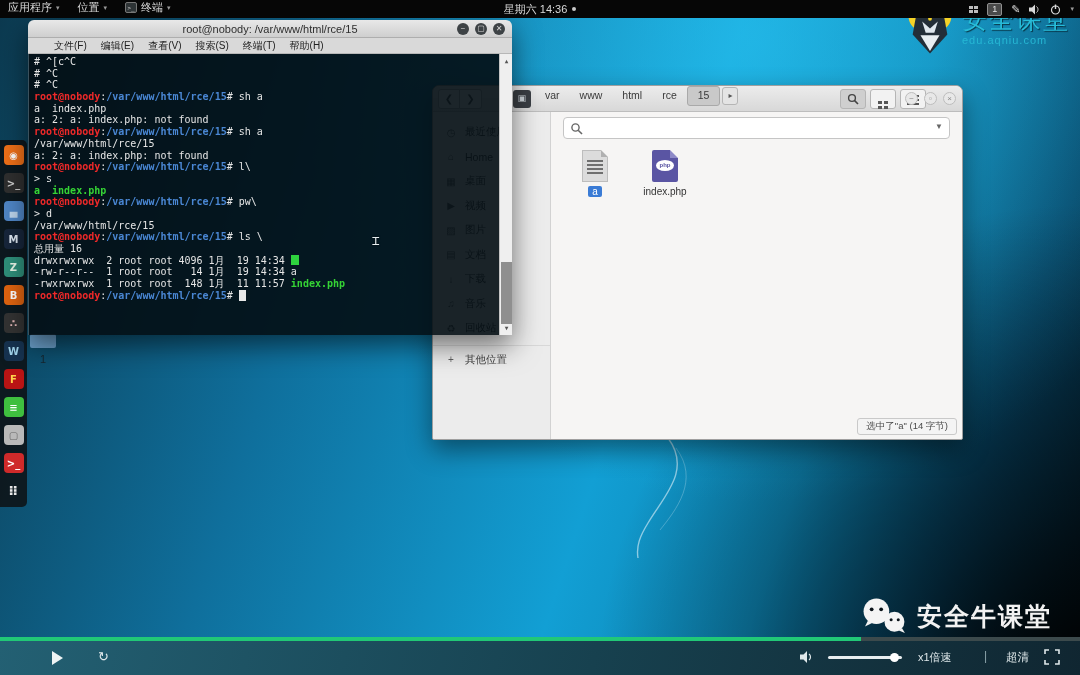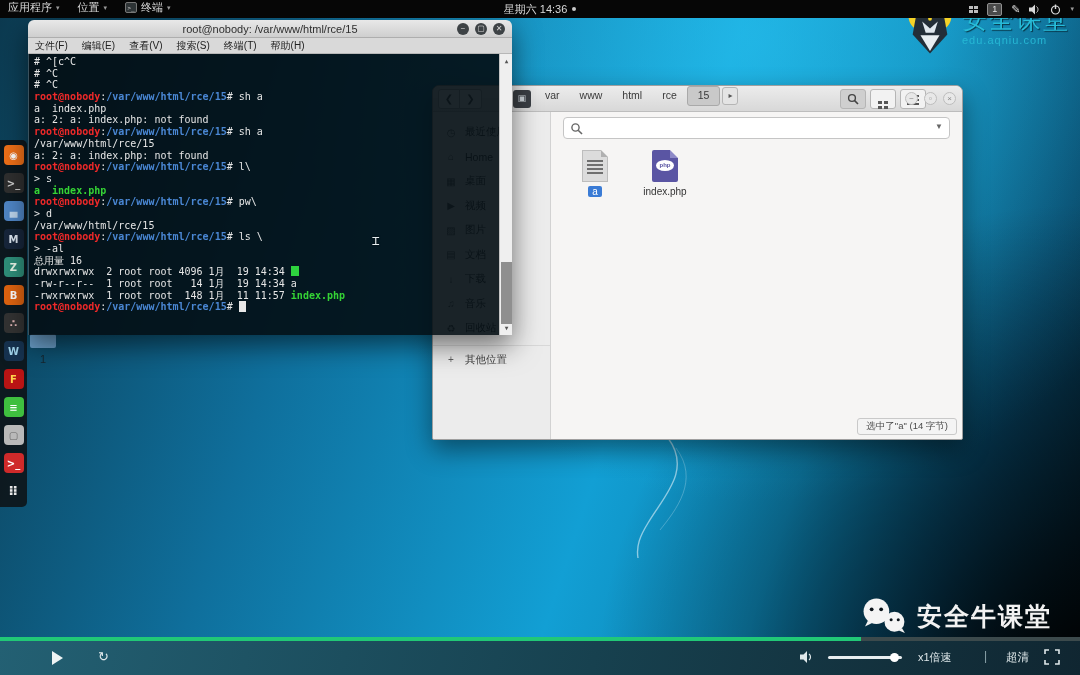--- a/index.html
+++ b/index.html
@@ -52,21 +52,21 @@
   
   #terminal { position:absolute; left:28px; top:20px; width:484px; height:315px; z-index:20;
               box-shadow:0 10px 28px rgba(0,0,0,0.55); border-radius:6px 6px 0 0; }
   .t-titlebar { height:18px; background:linear-gradient(#e8e8e8,#cfcfcf); border-radius:6px 6px 0 0;
                 border-bottom:1px solid #aeaeae; position:relative; display:flex; align-items:center;
                 justify-content:center; font-size:11px; color:#2e2e2e; }
   .t-buttons { position:absolute; right:7px; top:3px; display:flex; gap:6px; }
   .t-btn { width:12px; height:12px; border-radius:50%; background:#3d4245; color:#d8d8d8; font-size:8px;
            line-height:11px; text-align:center; }
   .t-menubar { height:16px; background:#d9d9d9; border-bottom:1px solid #b7b7b7; display:flex;
-               align-items:center; gap:14px; padding-left:7px; font-size:10px; color:#222; }
+               align-items:center; gap:14px; padding-left:26px; font-size:10px; color:#222; }
   .t-body { position:relative; height:281px; background:rgba(3,13,19,0.90);
             border-left:1px solid rgba(160,200,220,0.35);
             font-family:"DejaVu Sans Mono", monospace; font-size:10px; line-height:11.7px;
             color:#e6e6e6; padding:2px 18px 0 5px; overflow:hidden; }
   .term-line { white-space:pre; height:11.7px; }
   .term-line .u { color:#ef2929; font-weight:bold; }
   .term-line .p { color:#4a87d4; font-weight:bold; }
   .term-line .g { color:#35d435; font-weight:bold; }
   .blk  { display:inline-block; width:8px;  height:10px; background:#2ed33e; vertical-align:-1px; }
   .blk2 { display:inline-block; width:9px;  height:13px; background:#2ed33e; vertical-align:-3px; }
@@ -387,21 +387,20 @@
           <div class="term-line"><span class="u">root@nobody</span><span>:</span><span class="p">/var/www/html/rce/15</span><span># sh a</span></div>
           <div class="term-line"><span>/var/www/html/rce/15</span></div>
           <div class="term-line"><span>a: 2: a: index.php: not found</span></div>
           <div class="term-line"><span class="u">root@nobody</span><span>:</span><span class="p">/var/www/html/rce/15</span><span># l\</span></div>
           <div class="term-line"><span>&gt; s</span></div>
           <div class="term-line"><span class="g">a  index.php</span></div>
           <div class="term-line"><span class="u">root@nobody</span><span>:</span><span class="p">/var/www/html/rce/15</span><span># pw\</span></div>
           <div class="term-line"><span>&gt; d</span></div>
           <div class="term-line"><span>/var/www/html/rce/15</span></div>
           <div class="term-line"><span class="u">root@nobody</span><span>:</span><span class="p">/var/www/html/rce/15</span><span># ls \</span></div>
-          <div class="term-line"><span>&gt; -al</span></div>
           <div class="term-line"><span>总用量 16</span></div>
           <div class="term-line"><span>drwxrwxrwx  2 root root 4096 1月  19 14:34 </span><span class="blk"></span></div>
           <div class="term-line"><span>-rw-r--r--  1 root root   14 1月  19 14:34 a</span></div>
           <div class="term-line"><span>-rwxrwxrwx  1 root root  148 1月  11 11:57 </span><span class="g">index.php</span></div>
           <div class="term-line"><span class="u">root@nobody</span><span>:</span><span class="p">/var/www/html/rce/15</span><span># </span><span class="cur"></span></div>
         </div>
       <div class="t-scroll">
         <div class="arr" style="top:1px;">▲</div>
         <div class="thumb"></div>
         <div class="arr" style="bottom:1px;">▼</div>

